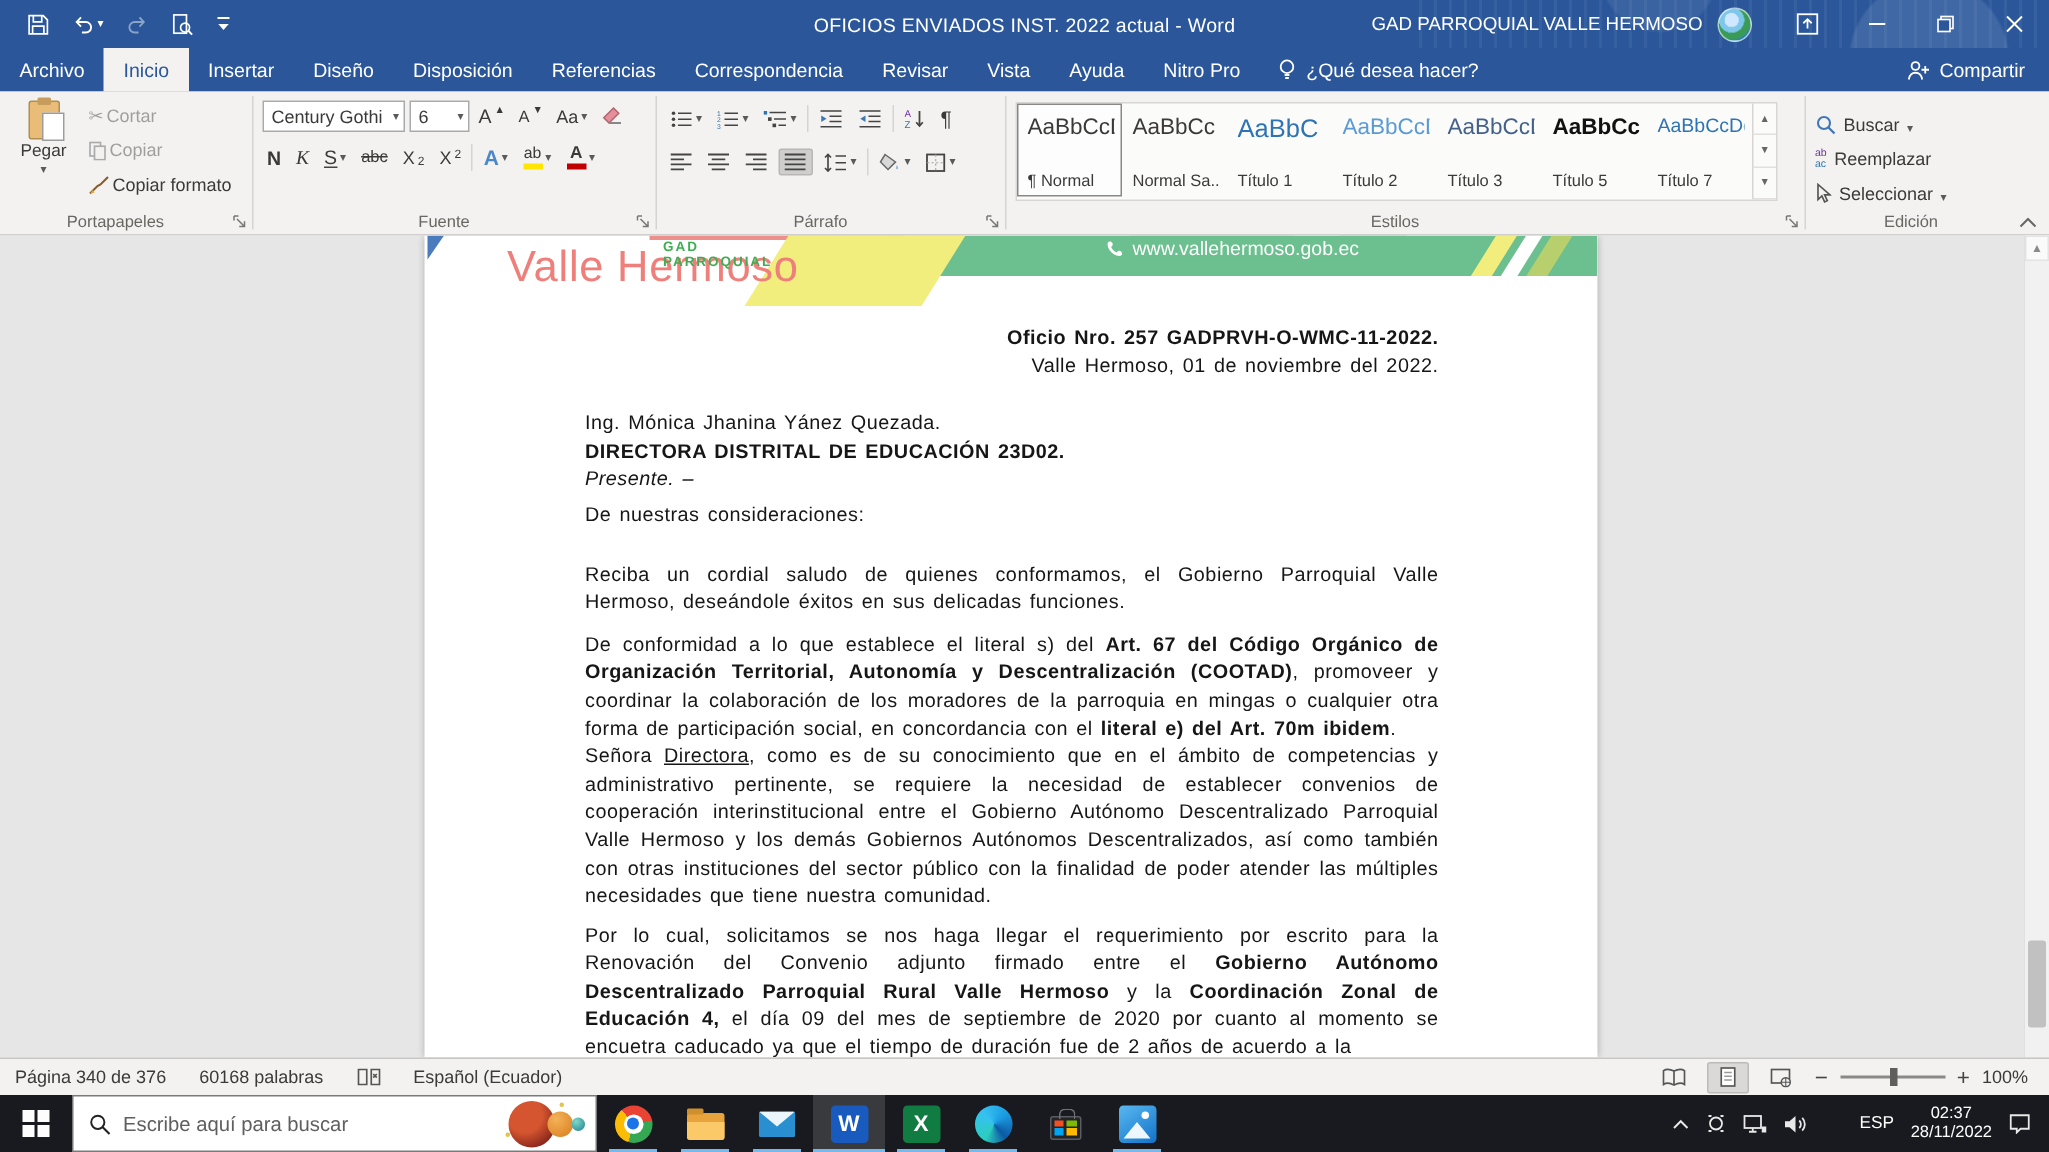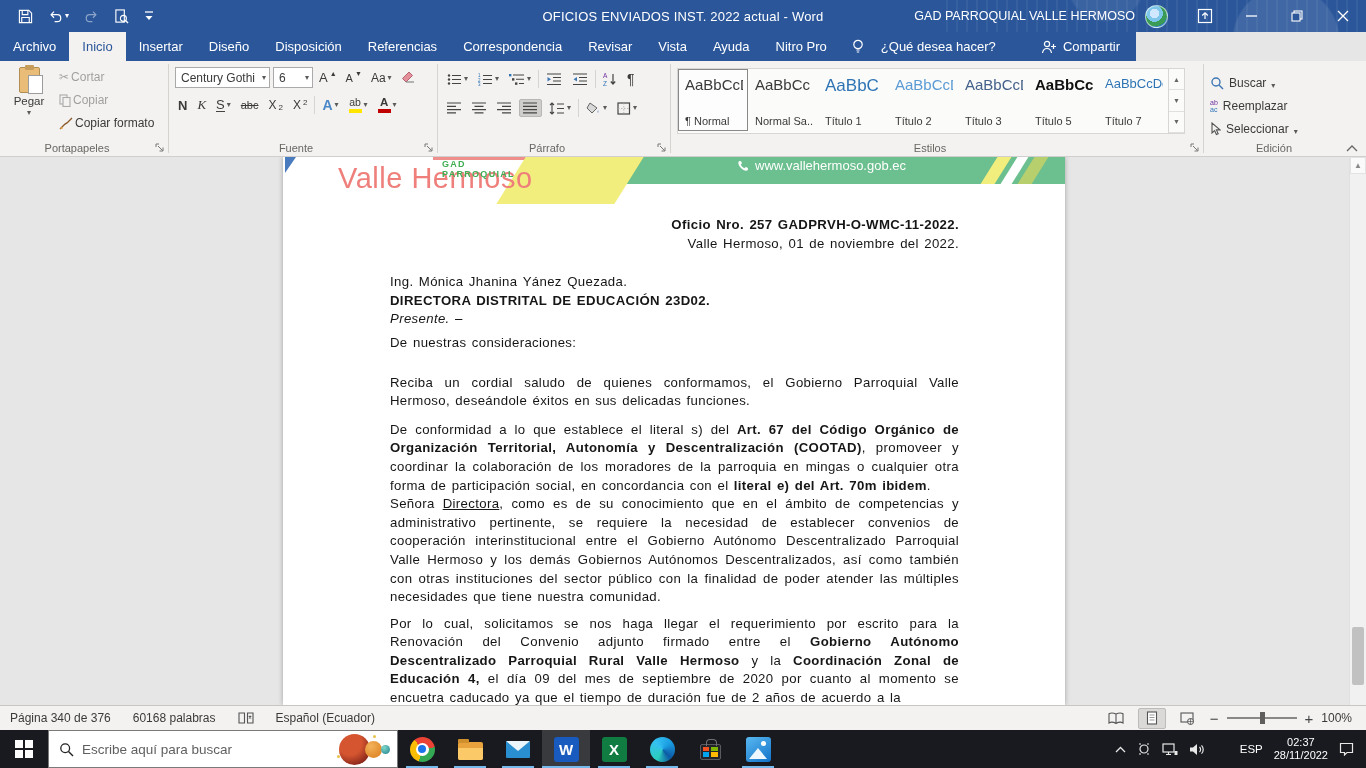--- a/index.html
+++ b/index.html
@@ -22,25 +22,25 @@
   .dim{opacity:.45;}
   .ttl{position:absolute;left:0;right:0;text-align:center;font-size:13px;letter-spacing:.2px;}
   .tb-right{position:absolute;right:0;top:0;height:32px;display:flex;align-items:center;z-index:2;}
   .account{font-size:12.5px;margin-right:10px;}
   .avatar{width:23px;height:23px;border-radius:50%;margin-right:14px;
     background:radial-gradient(circle at 40% 35%, #cfe8ff 0 25%, #7ec7ea 26% 45%, #3a9b57 46% 70%, #2d7fb8 71%);
     border:1px solid rgba(255,255,255,.6);}
   .winbtn{width:46px;height:32px;display:flex;align-items:center;justify-content:center;}
 
   
-  .tabsrow{position:absolute;top:32px;left:0;width:1136px;height:29px;background:#2b579a;
+  .tabsrow{position:absolute;top:32px;left:0;width:1366px;height:29px;background:#2b579a;
     display:flex;align-items:stretch;color:#fff;font-size:13px;}
   .rtab{display:flex;align-items:center;padding:0 13px;cursor:default;}
   .rtab.active{background:#f3f2f1;color:#2b579a;}
-  .tellme{display:flex;align-items:center;gap:17px;padding:0 12px;}
+  .tellme{display:flex;align-items:center;gap:7px;padding:0 12px;}
   .share{margin-left:auto;display:flex;align-items:center;gap:6px;padding:0 16px;}
 
   
   .ribbon{position:absolute;top:61px;left:0;width:1366px;height:96px;background:#f3f2f1;
     border-bottom:1px solid #d1cfcd;display:flex;color:#3b3a39;}
   .rgroup{position:relative;display:flex;padding:6px 6px 16px 6px;}
   .glabel{position:absolute;bottom:2px;left:0;right:14px;text-align:center;font-size:11px;color:#696762;}
   .launcher{position:absolute;right:3px;bottom:3px;}
   .vsep{width:1px;background:#d6d4d1;margin:3px 0 3px 0;}
   .rbtn{display:flex;align-items:center;gap:2px;padding:2px 3px;border-radius:2px;font-size:12px;}

